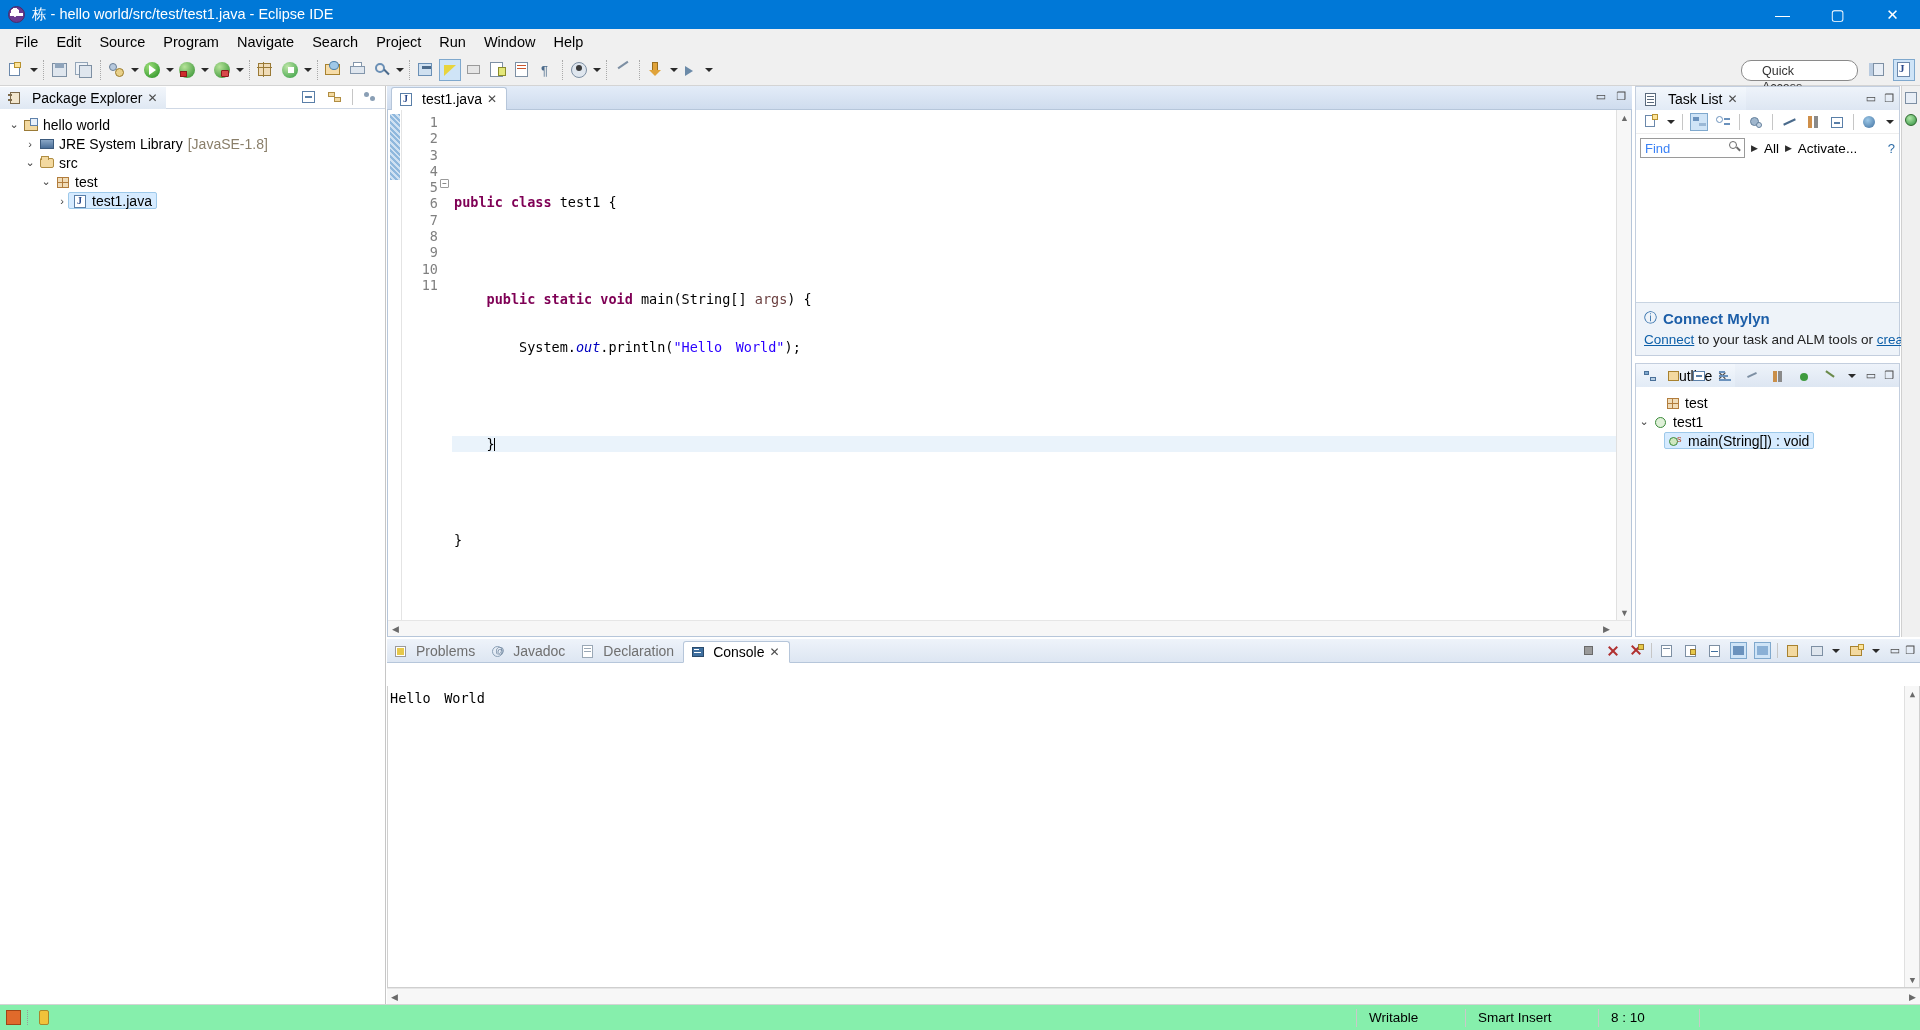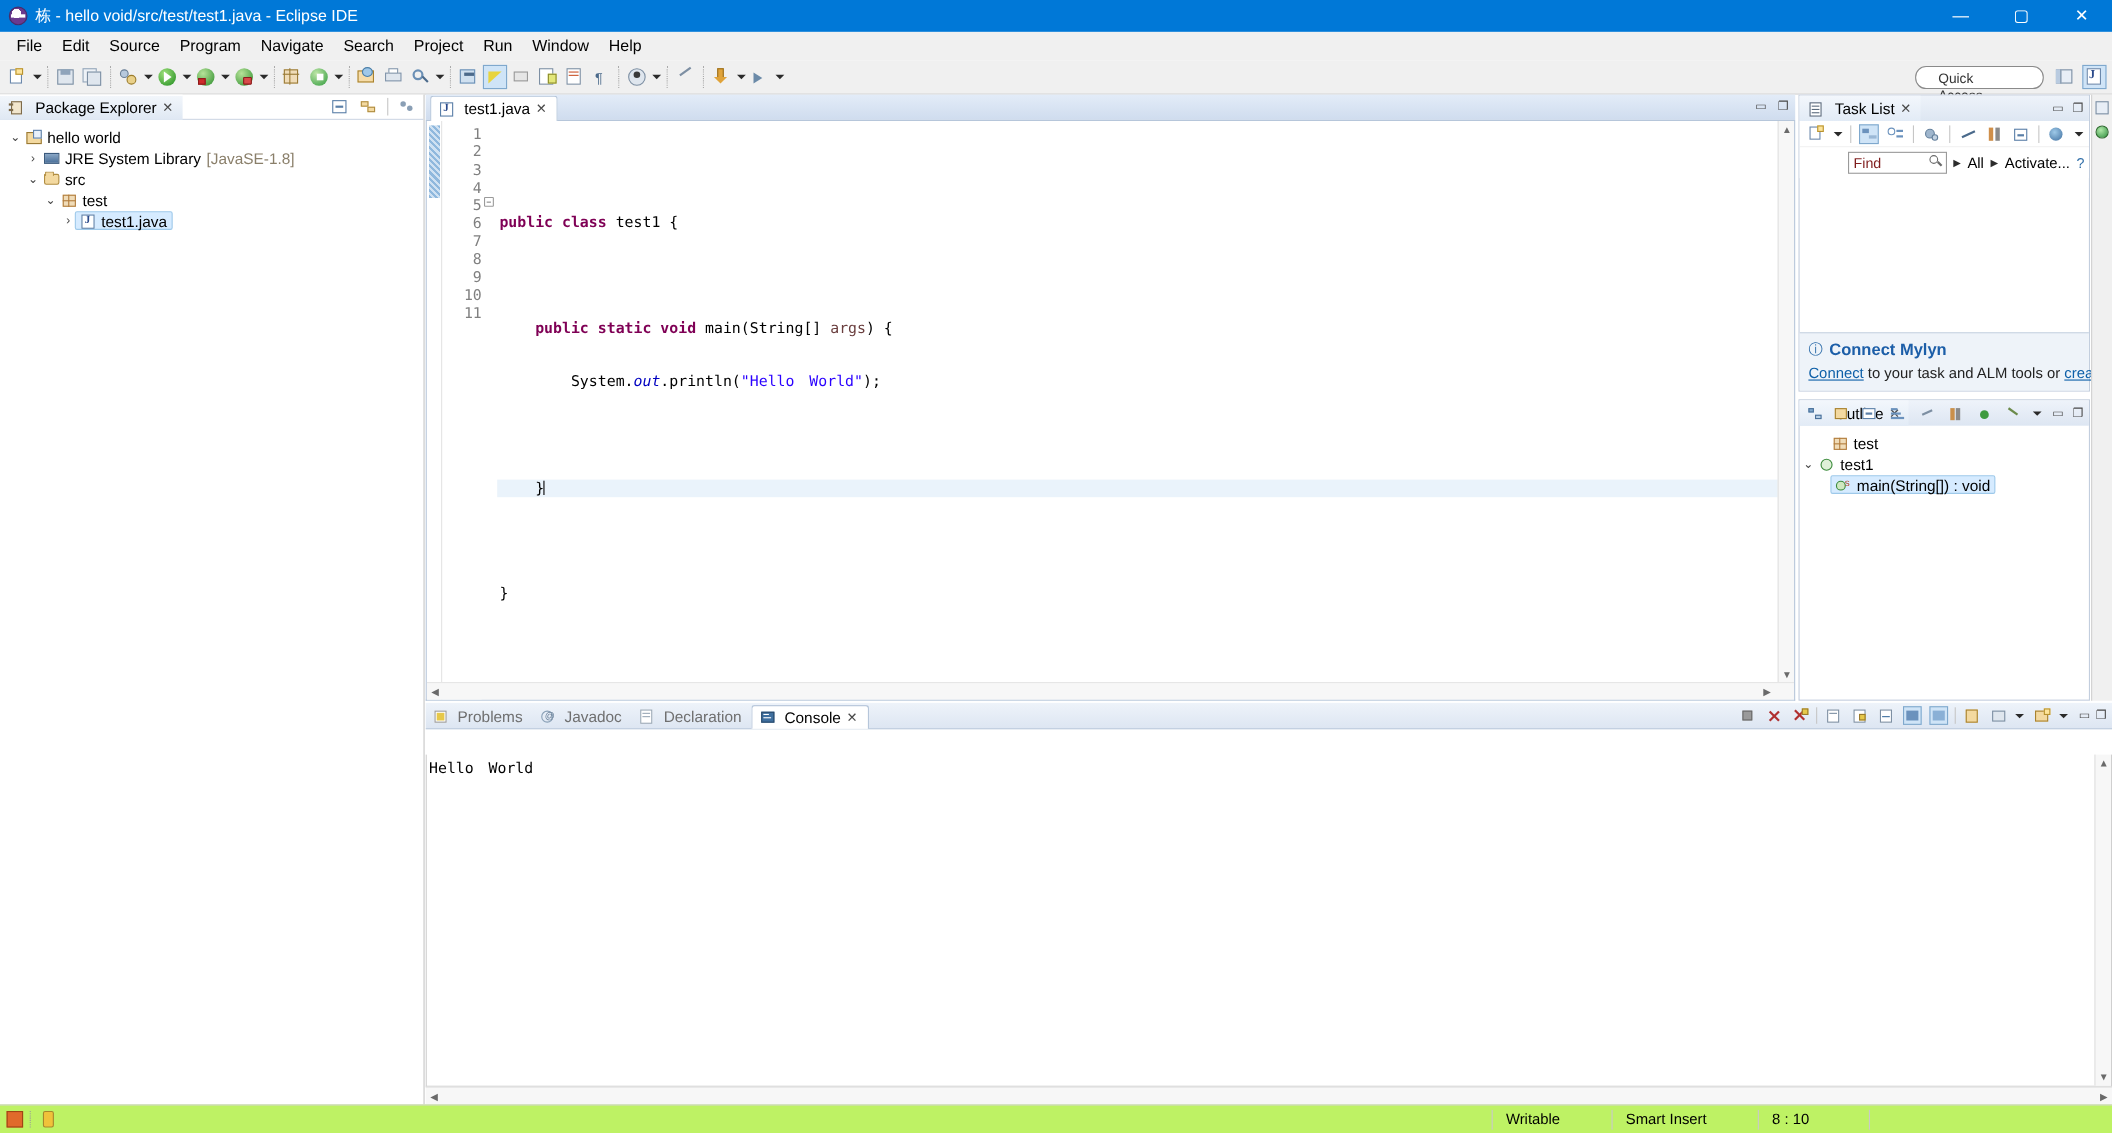--- a/index.html
+++ b/index.html
@@ -208,23 +208,22 @@
   }
   .panel-title { font-size: 14px; }
   .panel-ctl { position: absolute; right: 5px; display: flex; gap: 8px; align-items: center; }
   .task-toolbar {
     height: 24px; display: flex; align-items: center; justify-content: flex-end;
     gap: 4px; padding-right: 4px; background: #fff; border-bottom: 1px solid #eee;
   }
   .find-row { height: 28px; display: flex; align-items: center; gap: 6px; padding: 3px 4px; background:#fff; }
   .find-box {
     width: 105px; height: 20px; border: 1px solid #9a9a9a; background: #fff;
-    display: flex; align-items: center; padding: 0 4px; font-size: 13px; color: #7f1d1d;
+    display: flex; align-items: center; padding: 0 4px; font-size: 13px; color: #3b82f6;
     position: relative;
-    margin-left: 40px;
   }
   .blue-link { color: #000000; font-size: 13.5px; }
   .tri { color: #2c2c2c; font-size: 9px; }
   .mylyn-box {
     position: absolute; left: 0; right: 0; bottom: 0; background: #eef3f9;
     border-top: 1px solid #c8d4e2; padding: 6px 8px 8px 8px;
   }
   .mylyn-title { color: #1c5ea8; font-weight: bold; font-size: 15px; }
   .mylyn-sub { font-size: 13.5px; color: #222; margin-top: 5px; white-space: nowrap; }
   .ul-link { color: #0d5fa8; text-decoration: underline; }
@@ -237,21 +236,21 @@
 
   .right-rail {
     position: absolute; right: 0; top: 0; width: 19px; height: 551px;
     background: #f0f0f0; border-left: 1px solid #d0d0d0;
     display: flex; flex-direction: column; align-items: center; padding-top: 4px; gap: 6px;
   }
 
   
   .statusbar {
     position: absolute; left: 0; right: 0; bottom: 0; height: 26px;
-    background: #bef264; border-top: 1px solid #d4d4d4;
+    background: #86efac; border-top: 1px solid #d4d4d4;
     display: flex; align-items: center; font-size: 13.5px;
   }
   .st-cell { padding: 0 12px; height: 26px; display: flex; align-items: center; }
   .st-div { width: 1px; height: 18px; background: #c9c9c9; }
 
   
   .folder {
     position: absolute; left: 2px; top: 3px; width: 14px; height: 10px;
     background: #f3d9a0; border: 1px solid #b08d42; border-radius: 1px 2px 2px 2px;
   }
@@ -294,21 +293,21 @@
     background: #dff0d8; border: 1.5px solid #3a8a3a;
   }
 </style>
 </head>
 <body>
 
 <div id="app">
 
   <div class="titlebar">
     <div class="title-logo"></div>
-    <div class="title-text">栋 - hello void/src/test/test1.java - Eclipse IDE</div>
+    <div class="title-text">栋 - hello world/src/test/test1.java - Eclipse IDE</div>
     <div class="win-btns">
       <div class="win-btn">—</div>
       <div class="win-btn">▢</div>
       <div class="win-btn close">✕</div>
     </div>
   </div>
 
   <div class="menubar">
     <div class="menu-item">File</div>
     <div class="menu-item">Edit</div>

